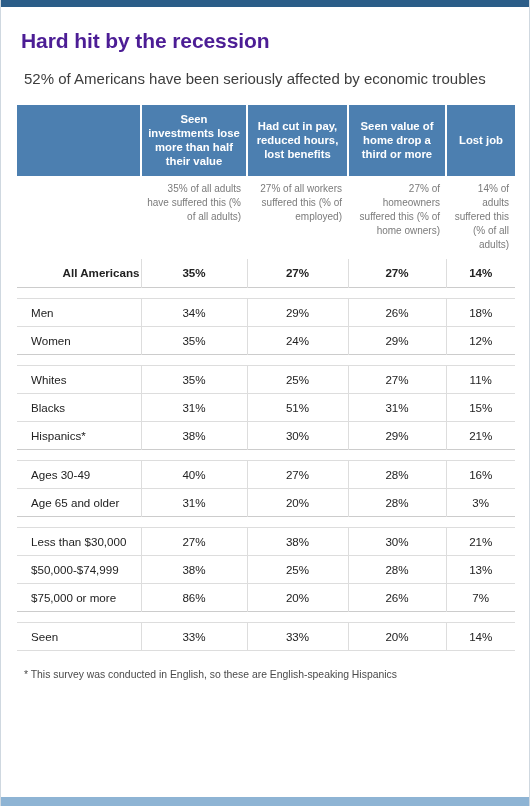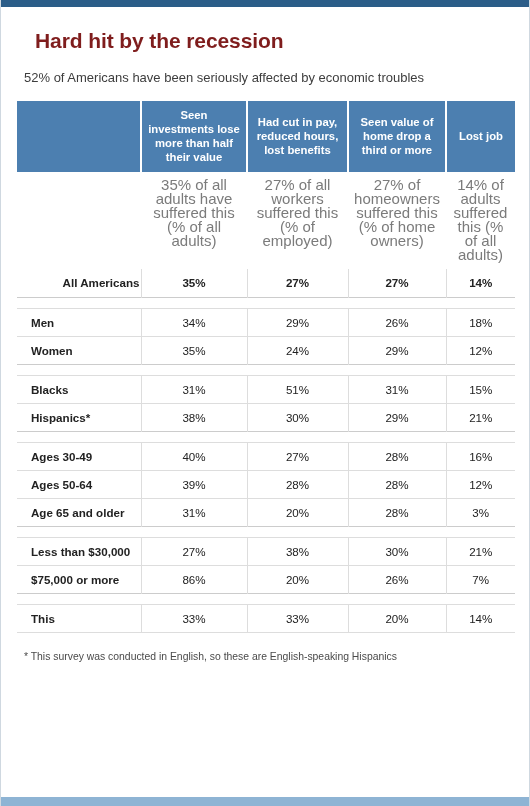--- a/index.html
+++ b/index.html
@@ -27,33 +27,34 @@
   .bottombar {
     position: absolute;
     left: 0; bottom: 0;
     height: 9px; width: 100%;
     background: #8eb4d4;
   }
   .content {
     padding: 0 16px;
   }
   .title {
-    color: #7f1d1d;
+    color: #4c1d95;
     font-size: 21px;
     font-weight: bold;
     letter-spacing: -0.1px;
-    margin: 22px 0 0 18px;
+    margin: 22px 0 0 4px;
   }
   .subtitle {
     color: #3d3d3d;
-    font-size: 13px;
-    margin: 17px 0 16px 7px;
+    font-size: 15px;
+    margin: 17px 0 0 7px;
   }
 
   table.grid {
+    margin-top: 18px;
     width: 498px;
     border-collapse: collapse;
     table-layout: fixed;
   }
   table.grid col.c0 { width: 124px; }
   table.grid col.c1 { width: 106px; }
   table.grid col.c2 { width: 101px; }
   table.grid col.c3 { width: 98px; }
   table.grid col.c4 { width: 69px; }
 
@@ -69,43 +70,42 @@
     font-weight: bold;
     line-height: 14px;
     text-align: center;
     vertical-align: middle;
     padding: 7px 4px 8px 4px;
     border-left: 2px solid #ffffff;
     height: 57px;
   }
   tr.subhead td {
     color: #7b7b7b;
-    font-size: 15px;
+    font-size: 10px;
     line-height: 14px;
-    text-align: center;
+    text-align: right;
     vertical-align: top;
     padding: 6px 6px 7px 6px;
     background: #ffffff;
   }
   tr.subhead td.blank-sub { background: #ffffff; }
 
   
   tr.data td {
     font-size: 11.6px;
     color: #222222;
     height: 28px;
     border-top: 1px solid #dddddd;
     border-left: 1px solid #dddddd;
     background: #ffffff;
   }
   tr.data td.label {
     text-align: left;
     padding-left: 14px;
     border-left: none;
-    font-weight: bold;
   }
   tr.data td.val {
     text-align: center;
   }
   tr.data.total td {
     font-weight: bold;
     border-top: none;
   }
   tr.data.total td.label { padding-left: 12px; text-align: right; }
 
@@ -189,20 +189,27 @@
             <td class="label">Women</td>
             <td class="val">35%</td>
             <td class="val">24%</td>
             <td class="val">29%</td>
             <td class="val">12%</td>
           </tr>
           <tr class="gap">
             <td colspan="5"></td>
           </tr>
           <tr class="data">
+            <td class="label">Whites</td>
+            <td class="val">35%</td>
+            <td class="val">25%</td>
+            <td class="val">27%</td>
+            <td class="val">11%</td>
+          </tr>
+          <tr class="data">
             <td class="label">Blacks</td>
             <td class="val">31%</td>
             <td class="val">51%</td>
             <td class="val">31%</td>
             <td class="val">15%</td>
           </tr>
           <tr class="data">
             <td class="label">Hispanics*</td>
             <td class="val">38%</td>
             <td class="val">30%</td>
@@ -213,55 +220,55 @@
             <td colspan="5"></td>
           </tr>
           <tr class="data">
             <td class="label">Ages 30-49</td>
             <td class="val">40%</td>
             <td class="val">27%</td>
             <td class="val">28%</td>
             <td class="val">16%</td>
           </tr>
           <tr class="data">
-            <td class="label">Ages 50-64</td>
-            <td class="val">39%</td>
-            <td class="val">28%</td>
-            <td class="val">28%</td>
-            <td class="val">12%</td>
-          </tr>
-          <tr class="data">
             <td class="label">Age 65 and older</td>
             <td class="val">31%</td>
             <td class="val">20%</td>
             <td class="val">28%</td>
             <td class="val">3%</td>
           </tr>
           <tr class="gap">
             <td colspan="5"></td>
           </tr>
           <tr class="data">
             <td class="label">Less than $30,000</td>
             <td class="val">27%</td>
             <td class="val">38%</td>
             <td class="val">30%</td>
             <td class="val">21%</td>
           </tr>
           <tr class="data">
+            <td class="label">$50,000-$74,999</td>
+            <td class="val">38%</td>
+            <td class="val">25%</td>
+            <td class="val">28%</td>
+            <td class="val">13%</td>
+          </tr>
+          <tr class="data">
             <td class="label">$75,000 or more</td>
             <td class="val">86%</td>
             <td class="val">20%</td>
             <td class="val">26%</td>
             <td class="val">7%</td>
           </tr>
           <tr class="gap">
             <td colspan="5"></td>
           </tr>
           <tr class="data">
-            <td class="label">This</td>
+            <td class="label">Seen</td>
             <td class="val">33%</td>
             <td class="val">33%</td>
             <td class="val">20%</td>
             <td class="val">14%</td>
           </tr>
           <tr class="endline">
             <td colspan="5"></td>
           </tr>
         </tbody>
 

